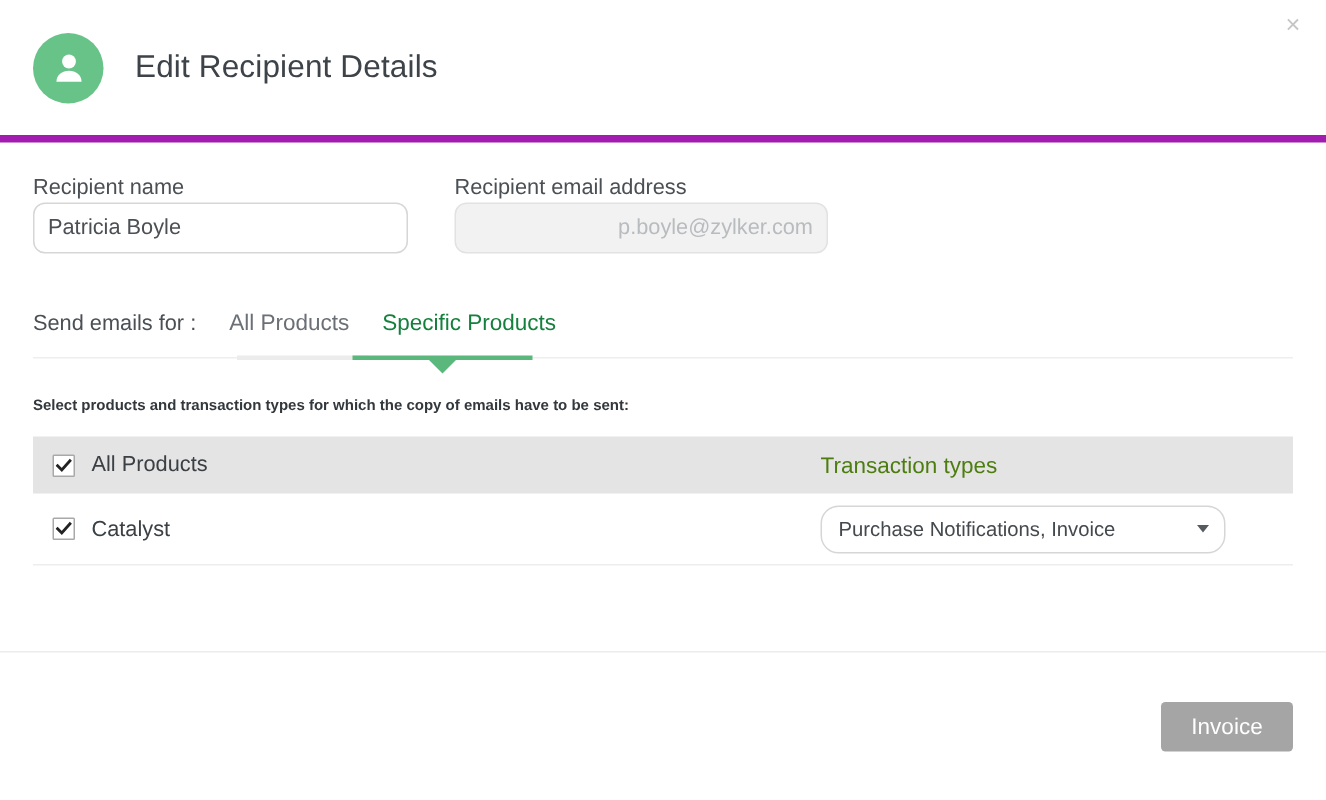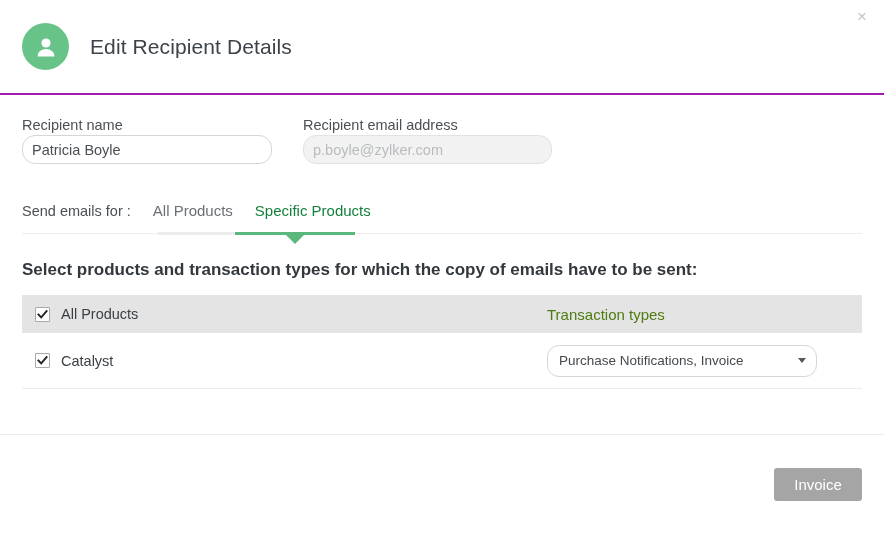--- a/index.html
+++ b/index.html
@@ -31,21 +31,21 @@
     cursor: pointer;
     user-select: none;
     font-family: "Liberation Sans", sans-serif;
   }
 
   
   .dlg-header {
     position: absolute;
     top: 0; left: 0; right: 0;
     height: 95px;
-    border-bottom: 2px solid #a21caf;
+    border-bottom: 5px solid #a21caf;
     display: flex;
     align-items: center;
     padding-left: 22px;
   }
   .avatar {
     width: 47px; height: 47px;
     border-radius: 50%;
     background: #68c389;
     display: flex;
     align-items: center;
@@ -73,36 +73,37 @@
   .form-row { display: flex; padding-top: 22px; }
   .field { display: flex; flex-direction: column; }
   .field.name  { width: 250px; }
   .field.email { width: 249px; margin-left: 31px; }
   .field-label {
     font-size: 14.5px;
     color: #4b5055;
     margin-bottom: 2px;
   }
   .field-input {
-    height: 29px;
+    height: 34px;
     border: 1px solid #d6d6d6;
-    border-radius: 13px;
+    border-radius: 8px;
     padding: 0 9px;
     font-size: 14.5px;
     font-family: "Liberation Sans", sans-serif;
     color: #4b5055;
     background: #ffffff;
     outline: none;
     line-height: 27px;
   }
   .field-input::placeholder { color: #b8bcbf; }
   .field-input.disabled {
     background: #f2f2f2;
     border-color: #e2e2e2;
     color: #b8bcbf;
+    text-align: right;
   }
 
   
   .tabs-wrap {
     position: relative;
     margin-top: 27px;
     height: 45px;
   }
   .tabs-row {
     display: flex;
@@ -144,38 +145,38 @@
     top: 44px;
     width: 0; height: 0;
     border-left: 9px solid transparent;
     border-right: 9px solid transparent;
     border-top: 9px solid #5ab87c;
   }
 
   
   .instruction {
     margin-top: 24px;
-    font-size: 17px;
+    font-size: 10px;
     color: #33383d;
     font-weight: bold;
   }
 
   
   .prod-table {
     margin-top: 15px;
     width: 840px;
   }
   .prod-head {
     background: #e4e4e4;
     height: 38px;
     display: flex;
     align-items: center;
   }
   .prod-row {
-    height: 56px;
+    height: 48px;
     display: flex;
     align-items: center;
     border-bottom: 1px solid #ededed;
   }
   .cell-prod {
     width: 525px;
     display: flex;
     align-items: center;
     padding-left: 13px;
   }

